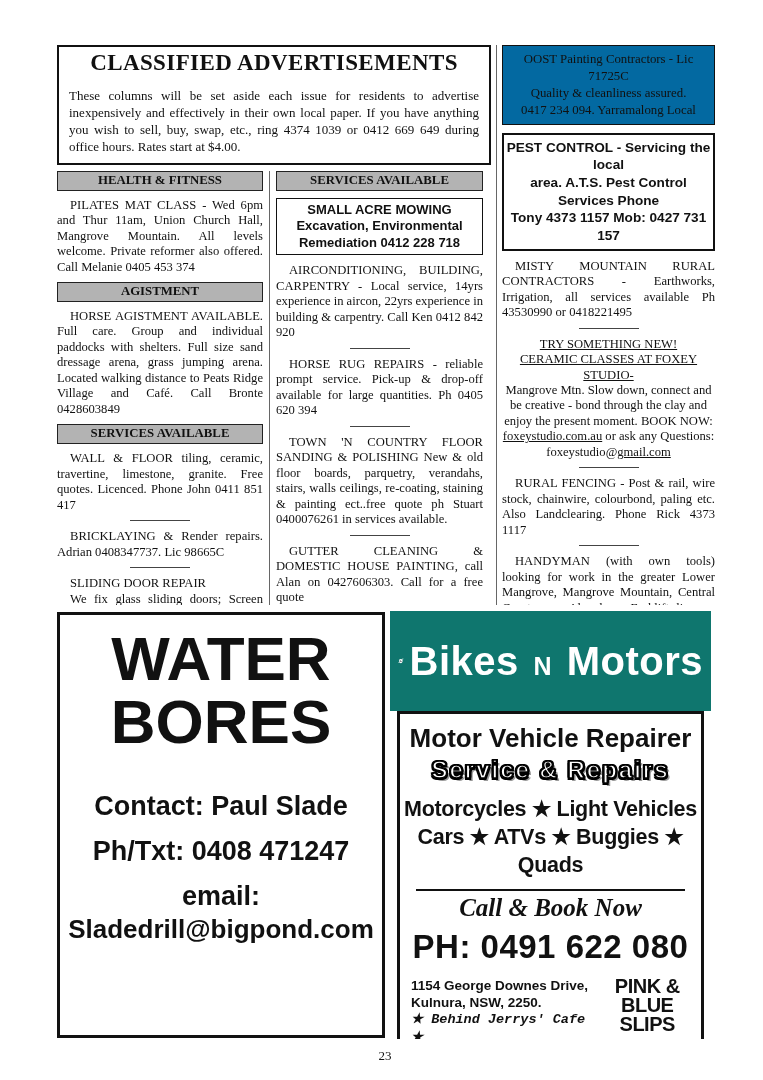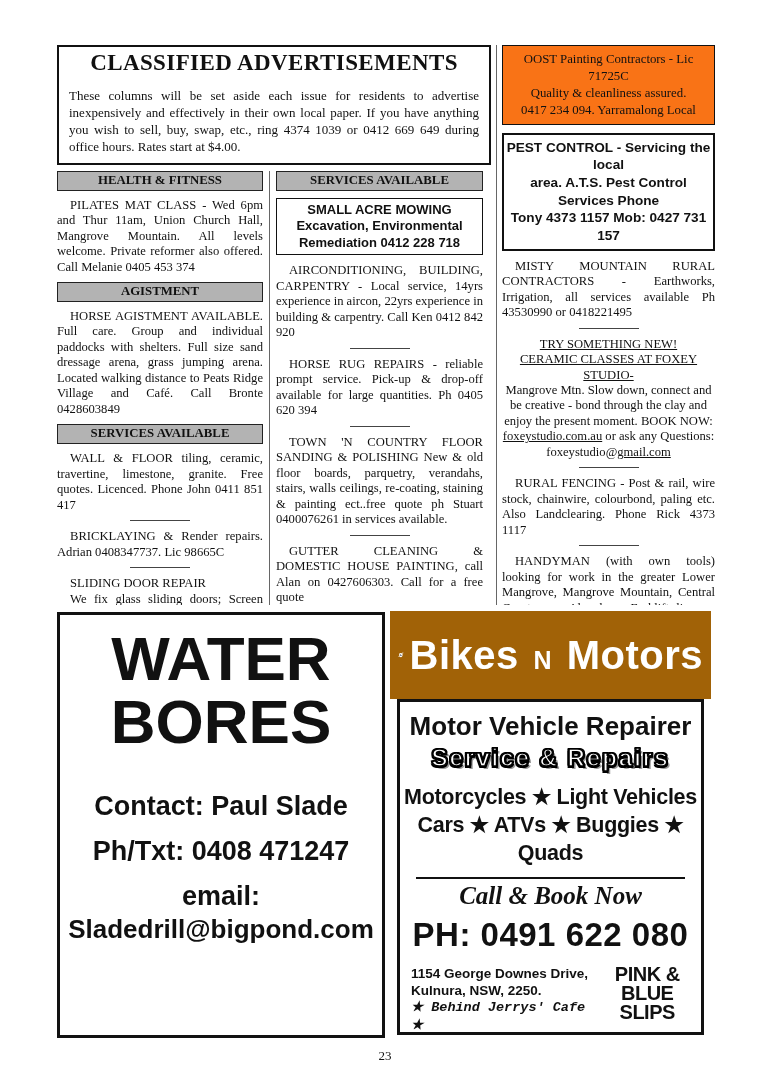--- a/index.html
+++ b/index.html
@@ -28,35 +28,35 @@
   .ad p { margin:0; font-size:12.6px; line-height:1.23; text-align:justify; text-indent:13px; }
   .ad.center p { text-align:center; text-indent:0; }
   .u { text-decoration:underline; }
   .sep { width:60px; border-bottom:1px solid #444; margin:4px auto 8px; }
 
   .box { border:1.5px solid #111; text-align:center; padding:3px 4px; margin-bottom:8px; }
   .box .line { display:block; }
   .box.sans { font-family:"Liberation Sans", sans-serif; font-weight:bold; font-size:13px; line-height:1.28; }
   .box.sans-heavy { font-family:"Liberation Sans", sans-serif; font-weight:bold; font-size:13.6px;
                     line-height:1.3; border-width:2.5px; padding:4px 2px; }
-  .box.gray { background:#f97316; font-size:12.8px; line-height:1.32; padding:5px 4px; }
+  .box.gray { background:#0369a1; font-size:12.8px; line-height:1.32; padding:5px 4px; }
 
   
   .bottom { display:flex; gap:5px; margin-top:6px;align-items:center; }
   .wb { width:322px; height:420px; border:3px solid #111; flex:none; text-align:center;
         font-family:"Liberation Sans", sans-serif; font-weight:bold; overflow:hidden; }
   .wb-title { font-size:62px; line-height:1.02; margin-top:12px; }
   .wb-sub { font-size:25px; line-height:1.28; margin-top:42px; }
   .wb-contact { font-size:27px; margin-top:38px; }
   .wb-phone { font-size:27px; margin-top:14px; }
   .wb-email-label { font-size:27px; margin-top:14px; }
   .wb-email { font-size:26px; margin-top:2px; }
 
   .bk { width:321px; height:428px; flex:none; overflow:hidden; }
-  .bk-head { background:#a16207; height:88px; display:flex; align-items:center; padding:0 8px; }
+  .bk-head { background:#0f766e; height:100px; display:flex; align-items:center; padding:0 8px; }
   .bk-brand { color:#fff; font-family:"Liberation Sans", sans-serif; font-weight:bold;
               font-size:40px; margin-left:6px; letter-spacing:.5px; white-space:nowrap; }
   .bk-brand .n { font-size:25px; padding:0 3px; }
   .bk-body { border:3px solid #111; margin:0 7px; height:330px; background:#fff; text-align:center;
              font-family:"Liberation Sans", sans-serif; overflow:hidden; }
   .bk-heading { font-size:26px; font-weight:bold; margin-top:9px; }
   .bk-sub { font-size:24px; font-weight:bold; letter-spacing:2px; margin-top:2px; color:#fff;
             -webkit-text-stroke:1.4px #000;
             text-shadow:-1.5px -1.5px 0 #000, 1.5px -1.5px 0 #000, -1.5px 1.5px 0 #000,
                         1.5px 1.5px 0 #000, 0 -1.5px 0 #000, 0 1.5px 0 #000,

